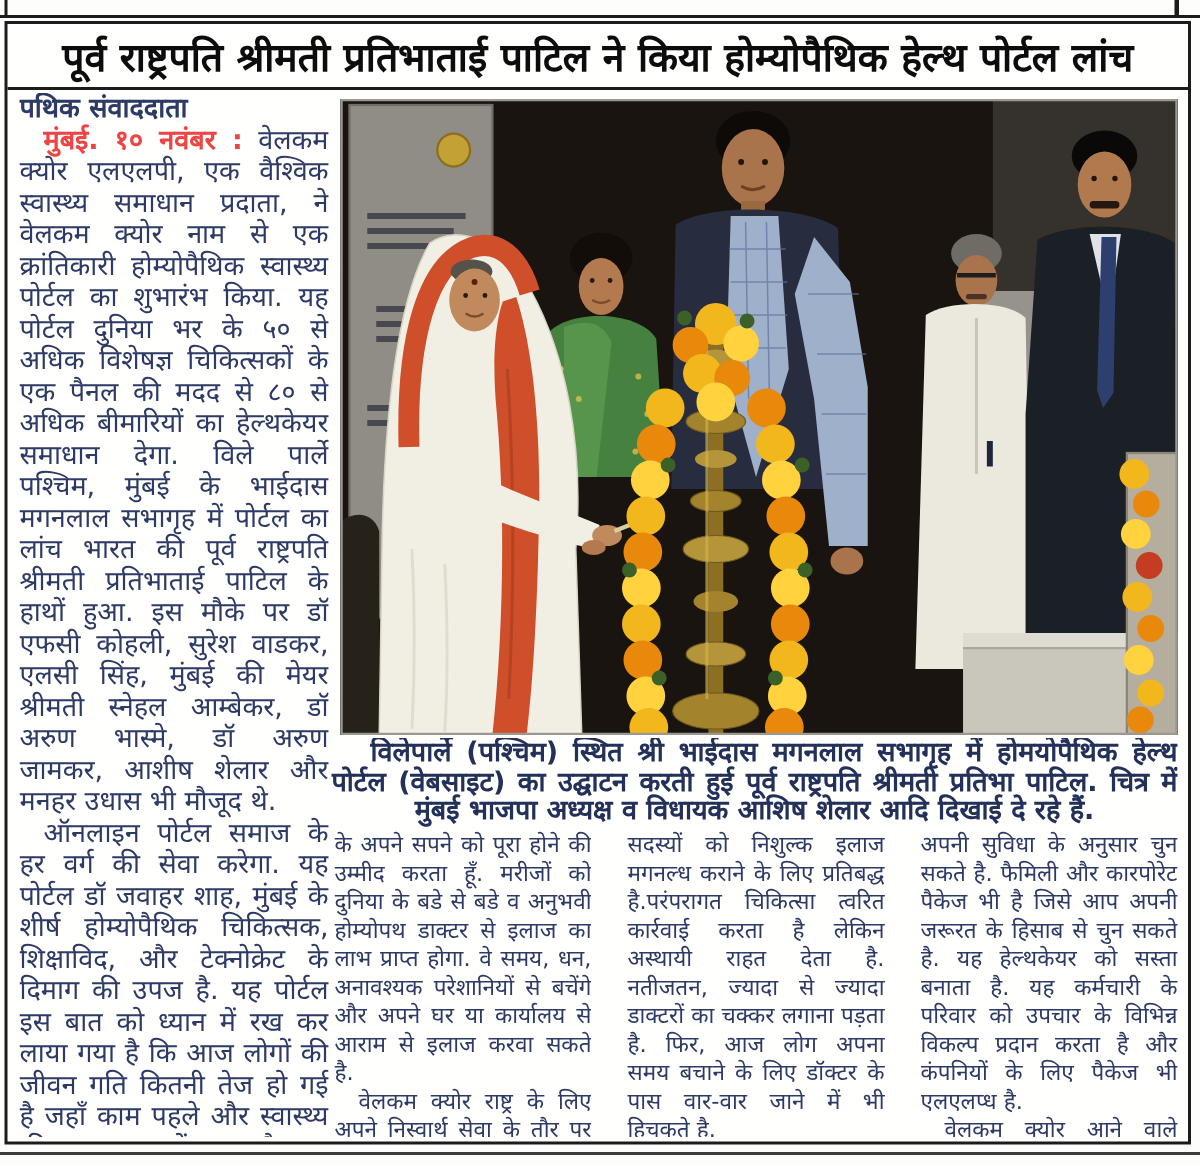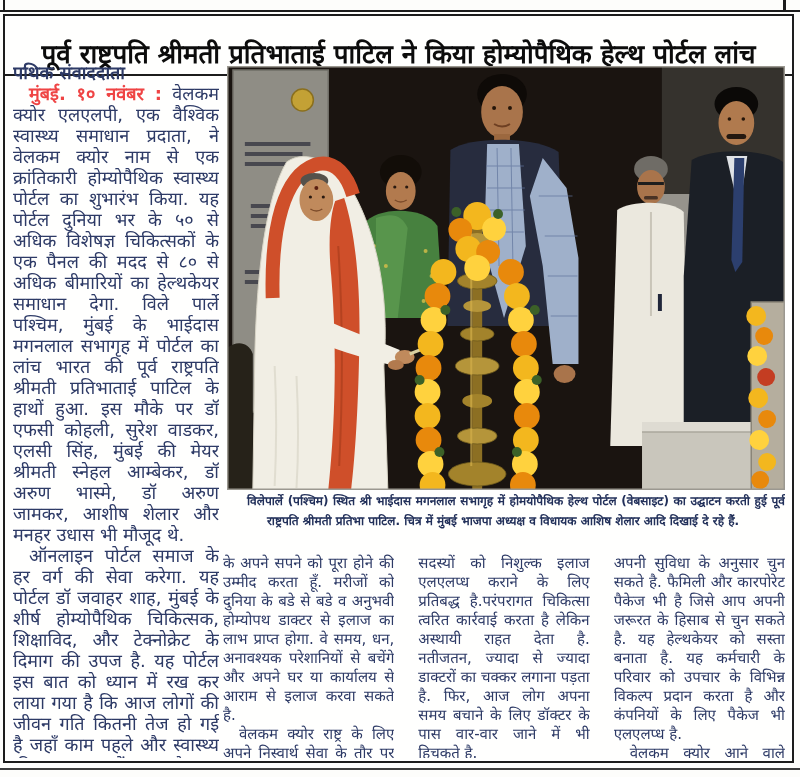--- a/index.html
+++ b/index.html
@@ -8,40 +8,40 @@
   .page{position:absolute;inset:0;background:#fdfdfb;}
 
   
   .top-rule{position:absolute;left:0;top:10px;width:800px;height:0;border-top:2px solid #1c1c1c;}
   .top-tick-left{position:absolute;left:3px;top:0;width:2px;height:11px;background:#1c1c1c;}
   .top-tick-right{position:absolute;left:783px;top:0;width:3px;height:11px;background:#1c1c1c;}
   .bottom-rule{position:absolute;left:0;top:768px;width:800px;height:0;border-top:2px solid #3c3c3c;}
 
   
   .frame{position:absolute;left:3px;top:14px;width:787px;height:745px;border:2px solid #1c1c1c;background:#fffffe;}
-  .headline-box{position:absolute;left:0;top:16px;right:0;height:42px;border-bottom:2px solid #1c1c1c;
+  .headline-box{position:absolute;left:0;top:0;right:0;height:42px;border-bottom:2px solid #1c1c1c;
                 display:flex;align-items:center;justify-content:center;overflow:hidden;}
   .headline{font-size:26px;font-weight:700;color:#0c0c0c;white-space:nowrap;letter-spacing:0;}
 
   .body-area{position:absolute;left:0;top:46px;right:0;bottom:0;}
 
   
   .col-left{position:absolute;left:8px;top:0;width:206px;bottom:3px;overflow:hidden;}
   .byline{font-size:15.5px;font-weight:700;color:#1e2a50;text-align:center;margin:0 0 2px 0;}
   .col-left p{margin:0;font-size:18px;line-height:21px;color:#2d3a66;text-align:justify;}
   .col-left p.indent{text-indent:16px;}
   .lead{font-weight:700;color:#ef4444;}
 
   
   .photo-wrap{position:absolute;left:222px;top:4px;width:558px;height:424px;overflow:hidden;background:#1a1410;}
   .photo-wrap svg{display:block;width:100%;height:100%;}
 
   
   .caption{position:absolute;left:216px;top:430px;width:564px;height:60px;overflow:hidden;
-           font-size:12px;font-weight:700;color:#22305a;line-height:19.5px;
+           font-size:18px;font-weight:700;color:#22305a;line-height:19.5px;
            text-align:justify;text-align-last:center;text-indent:26px;}
 
   
   .bottom-cols{position:absolute;left:218px;top:492px;width:562px;bottom:3px;display:flex;gap:24px;overflow:hidden;}
   .bottom-cols .bcol{flex:1 1 0;overflow:hidden;}
   .bottom-cols p{margin:0;font-size:15px;line-height:19px;color:#2d3a66;text-align:justify;}
   .bottom-cols p.indent{text-indent:16px;}
 </style>
 </head>
 <body>
@@ -261,21 +261,21 @@
       </div>
 
       <div class="caption">विलेपार्ले (पश्चिम) स्थित श्री भाईदास मगनलाल सभागृह में होमयोपैथिक हेल्थ पोर्टल (वेबसाइट) का उद्घाटन करती हुई पूर्व राष्ट्रपति श्रीमती प्रतिभा पाटिल. चित्र में मुंबई भाजपा अध्यक्ष व विधायक आशिष शेलार आदि दिखाई दे रहे हैं.</div>
 
       <div class="bottom-cols">
         <div class="bcol">
           <p>के अपने सपने को पूरा होने की उम्मीद करता हूँ. मरीजों को दुनिया के बडे से बडे व अनुभवी होम्योपथ डाक्टर से इलाज का लाभ प्राप्त होगा. वे समय, धन, अनावश्यक परेशानियों से बचेंगे और अपने घर या कार्यालय से आराम से इलाज करवा सकते है.</p>
           <p class="indent">वेलकम क्योर राष्ट्र के लिए अपने निस्वार्थ सेवा के तौर पर मुफ्त परामर्श, चिकित्सा और कूरियर सहित भारत के सशस्त्र बलों के सभी</p>
         </div>
         <div class="bcol">
-          <p>सदस्यों को निशुल्क इलाज एलएलप्ध कराने के लिए प्रतिबद्ध है.परंपरागत चिकित्सा त्वरित कार्रवाई करता है लेकिन अस्थायी राहत देता है. नतीजतन, ज्यादा से ज्यादा डाक्टरों का चक्कर लगाना पड़ता है. फिर, आज लोग अपना समय बचाने के लिए डॉक्टर के पास वार-वार जाने में भी हिचकते है.</p>
+          <p>सदस्यों को निशुल्क इलाज मगनल्ध कराने के लिए प्रतिबद्ध है.परंपरागत चिकित्सा त्वरित कार्रवाई करता है लेकिन अस्थायी राहत देता है. नतीजतन, ज्यादा से ज्यादा डाक्टरों का चक्कर लगाना पड़ता है. फिर, आज लोग अपना समय बचाने के लिए डॉक्टर के पास वार-वार जाने में भी हिचकते है.</p>
           <p class="indent">वेलकम क्योर पर रजिस्टर करते ही विभिन्न विकल्प हैं जिसे आप</p>
         </div>
         <div class="bcol">
           <p>अपनी सुविधा के अनुसार चुन सकते है. फैमिली और कारपोरेट पैकेज भी है जिसे आप अपनी जरूरत के हिसाब से चुन सकते है. यह हेल्थकेयर को सस्ता बनाता है. यह कर्मचारी के परिवार को उपचार के विभिन्न विकल्प प्रदान करता है और कंपनियों के लिए पैकेज भी एलएलप्ध है.</p>
           <p class="indent">वेलकम क्योर आने वाले समय में स्वास्थ्य का चेहरा बदलने को तैयार है.</p>
         </div>
       </div>
 
     </div>
   </div>

